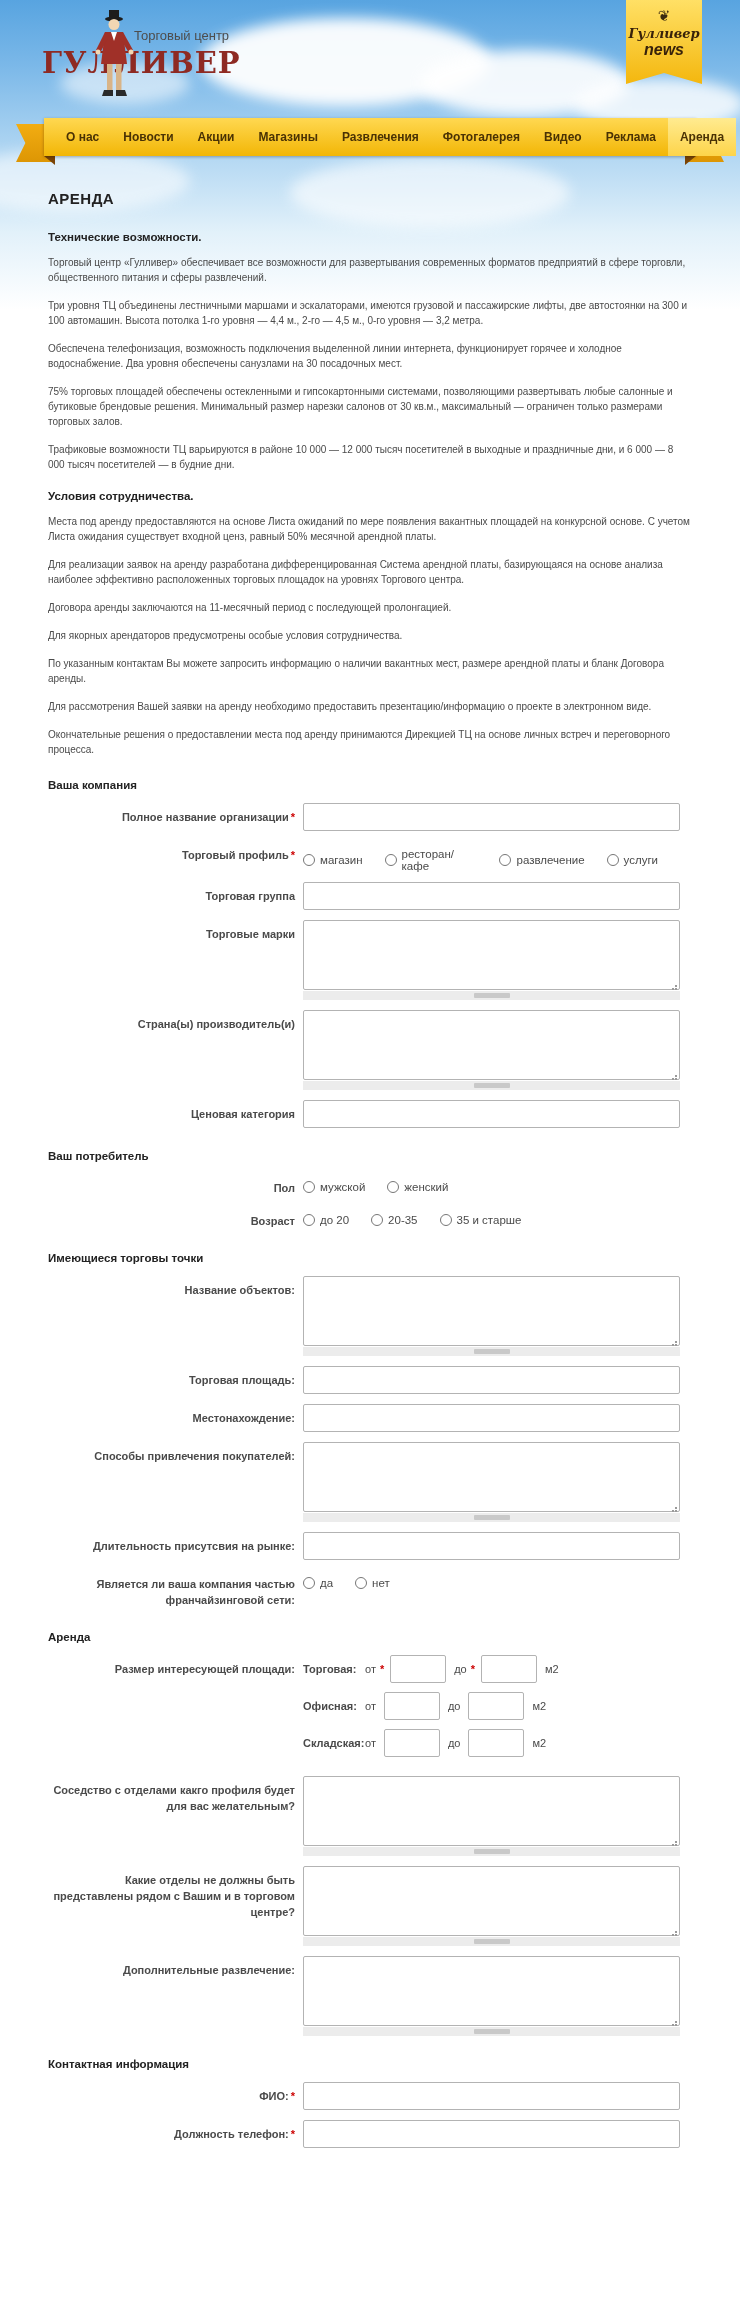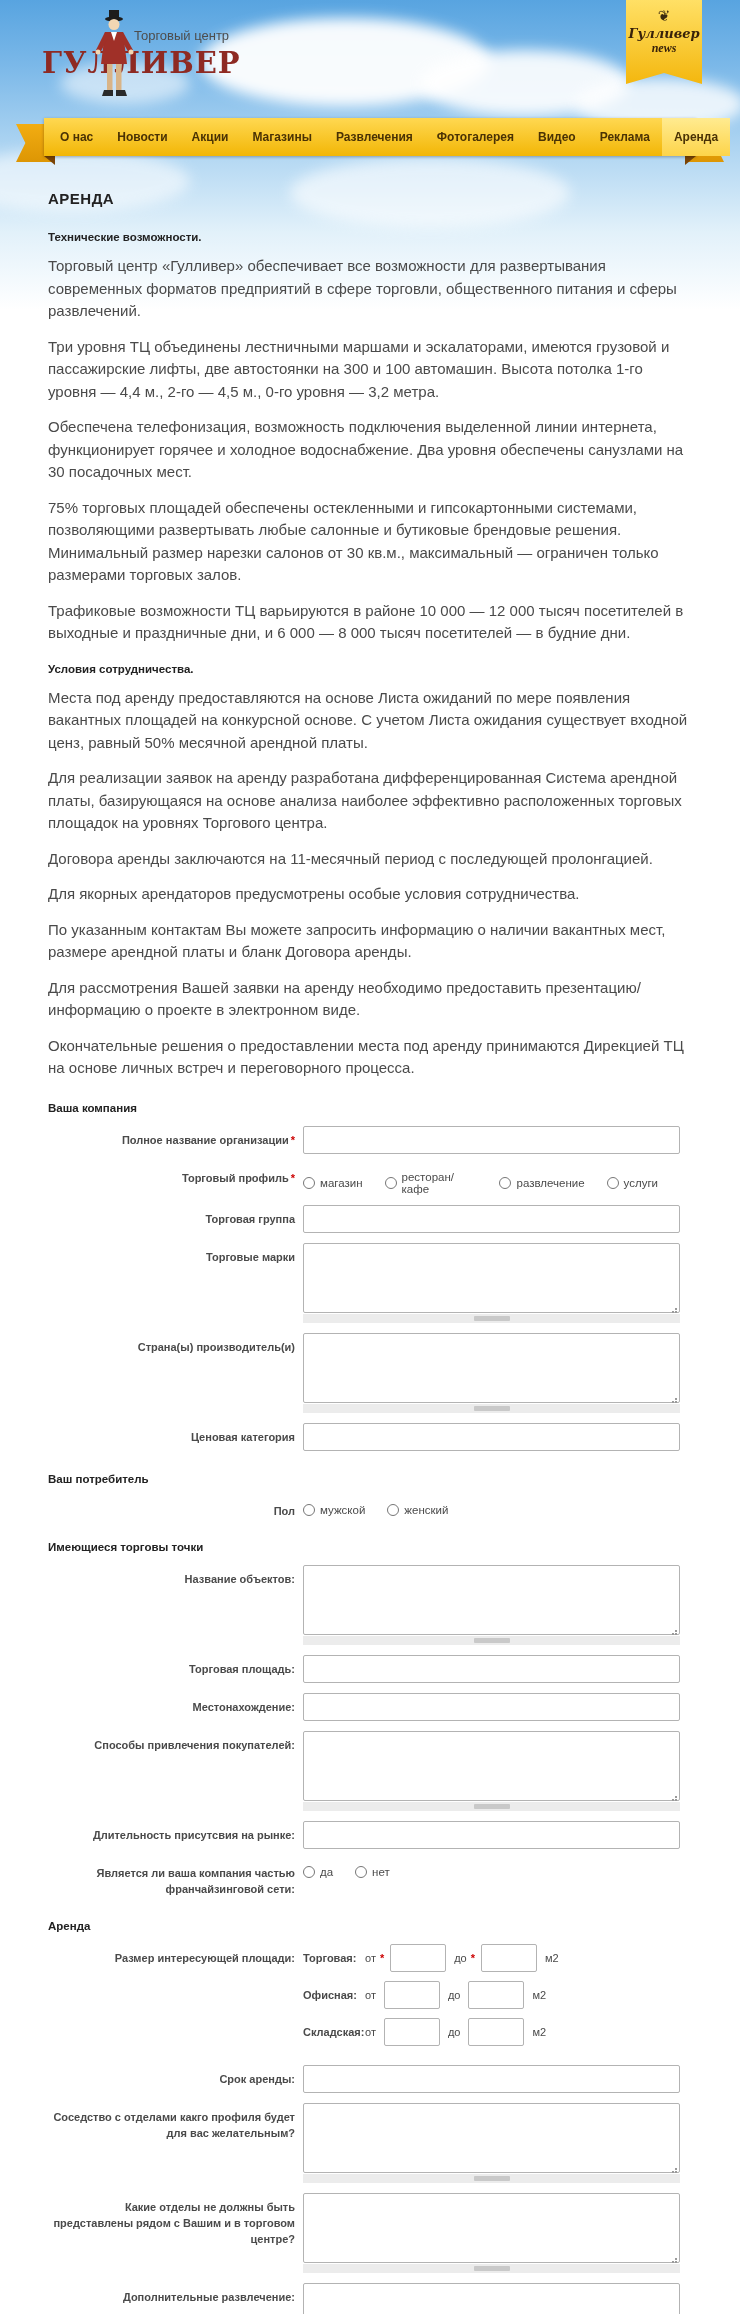--- a/index.html
+++ b/index.html
@@ -24,43 +24,43 @@
   .logo-tagline{position:absolute;left:98px;top:18px;font-size:13px;color:#4d4d4d;}
   .logo-title{position:absolute;left:6px;top:36px;font-family:"DejaVu Serif",serif;font-weight:bold;
               font-size:29px;color:#8e2a23;letter-spacing:1px;white-space:nowrap;}
   .news-badge{position:absolute;top:0;right:38px;width:76px;height:84px;text-align:center;cursor:pointer;
               background:linear-gradient(180deg,#ffe065,#f4b70e);
               clip-path:polygon(0 0,100% 0,100% 100%,50% 87%,0 100%);
               box-shadow:0 2px 3px rgba(0,0,0,.25);}
   .news-ornament{display:block;margin-top:8px;font-size:15px;line-height:15px;color:#3a2a10;}
   .news-title{display:block;margin-top:3px;font-family:"DejaVu Serif",serif;font-style:italic;font-weight:bold;
               font-size:13px;color:#38220a;}
-  .news-sub{display:block;font-family:Liberation Serif, serif;font-style:italic;font-weight:bold;
-            font-size:12px;color:#38220a;}
+  .news-sub{display:block;font-family:Liberation Sans, sans-serif;font-style:italic;font-weight:bold;
+            font-size:16px;color:#38220a;}
 
   
   .navwrap{position:relative;z-index:2;height:46px;}
   .nav-end{position:absolute;top:12px;width:36px;height:38px;background:linear-gradient(180deg,#f2ad12,#dd9604);}
   .nav-end.left{left:16px;clip-path:polygon(0 0,100% 0,100% 100%,0 100%,26% 50%);}
   .nav-end.right{right:16px;clip-path:polygon(0 0,100% 0,74% 50%,100% 100%,0 100%);}
   .nav-fold{position:absolute;top:44px;width:0;height:0;}
   .nav-fold.left{left:44px;border-top:9px solid #7a4406;border-left:11px solid transparent;}
   .nav-fold.right{right:44px;border-top:9px solid #7a4406;border-right:11px solid transparent;}
   .nav{position:absolute;left:44px;right:44px;top:6px;height:38px;display:flex;align-items:stretch;
        justify-content:space-between;background:linear-gradient(180deg,#ffd851,#f2b606);
-       box-shadow:0 1px 3px rgba(0,0,0,.3);padding:0 4px;}
+       box-shadow:0 1px 3px rgba(0,0,0,.3);padding:0 10px;}
   .nav-item{display:flex;align-items:center;padding:0 12px;font-size:12px;font-weight:bold;color:#4a3204;
             cursor:pointer;white-space:nowrap;}
   .nav-item.active{background:linear-gradient(180deg,#ffeb90,#fdd44a);}
 
   
   .content{position:relative;z-index:1;padding:0 48px;}
   .page-title{margin:32px 0 24px;font-size:15px;font-weight:bold;color:#222;letter-spacing:.5px;}
   .intro-title{margin:18px 0 12px;font-size:11.5px;font-weight:bold;color:#222;}
-  .content p{margin:0 0 13px;font-size:15px;line-height:1.5;color:#4a4a4a;}
+  .content p{margin:0 0 13px;font-size:10px;line-height:1.5;color:#4a4a4a;}
 
   
   .section-title{margin:22px 0 12px;font-size:11.5px;font-weight:bold;color:#222;}
   .row{display:flex;align-items:flex-start;margin-bottom:10px;}
   .lbl{width:247px;text-align:right;font-size:11px;font-weight:bold;color:#4a4a4a;line-height:1.45;padding-top:7px;}
   .req{color:#cc0000;font-weight:bold;margin-left:2px;}
   .ctrl{margin-left:8px;width:377px;position:relative;}
   input.text{width:100%;box-sizing:border-box;height:28px;border:1px solid #b3b3b3;border-radius:2px;
              padding:4px 6px;font-size:12px;font-family:"Liberation Sans",sans-serif;background:#fff;}
   textarea.area{display:block;width:100%;box-sizing:border-box;height:70px;border:1px solid #b3b3b3;
@@ -228,20 +228,37 @@
             <input type="radio" name="gender" style="">
             <span>мужской</span>
           </label>
         <label class="radio">
             <input type="radio" name="gender" style="">
             <span>женский</span>
           </label>
       </div>
     </div>
 
+    <div class="row">
+      <div class="lbl">Возраст</div>
+      <div class="ctrl radios">
+        <label class="radio">
+            <input type="radio" name="age" style="">
+            <span>до 20</span>
+          </label>
+        <label class="radio">
+            <input type="radio" name="age" style="">
+            <span>20-35</span>
+          </label>
+        <label class="radio">
+            <input type="radio" name="age" style="">
+            <span>35 и старше</span>
+          </label>
+      </div>
+    </div>
 
     <div class="section-title">Имеющиеся торговы точки</div>
 
     <div class="row">
       <div class="lbl">Название объектов:</div>
       <div class="ctrl">
         <textarea class="area" style=""></textarea>
         <span class="resize-handle"></span>
         <div class="scrollstrip">
             <div class="scrollthumb"></div>
@@ -316,24 +333,20 @@
           <span class="size-name">Складская:</span>
           <span class="size-word">от</span>
           <input class="small" type="text" style="">
           <span class="size-word">до</span>
           <input class="small" type="text" style="">
           <span class="unit">м2</span>
         </div>
       </div>
     </div>
 
-    <div class="row">
-      <div class="lbl">Срок аренды:</div>
-      <div class="ctrl"><input class="text" type="text" style=""></div>
-    </div>
 
     <div class="row">
       <div class="lbl">Соседство с отделами какго профиля будет для вас желательным?</div>
       <div class="ctrl">
         <textarea class="area" style=""></textarea>
         <span class="resize-handle"></span>
         <div class="scrollstrip">
             <div class="scrollthumb"></div>
           </div>
       </div>

